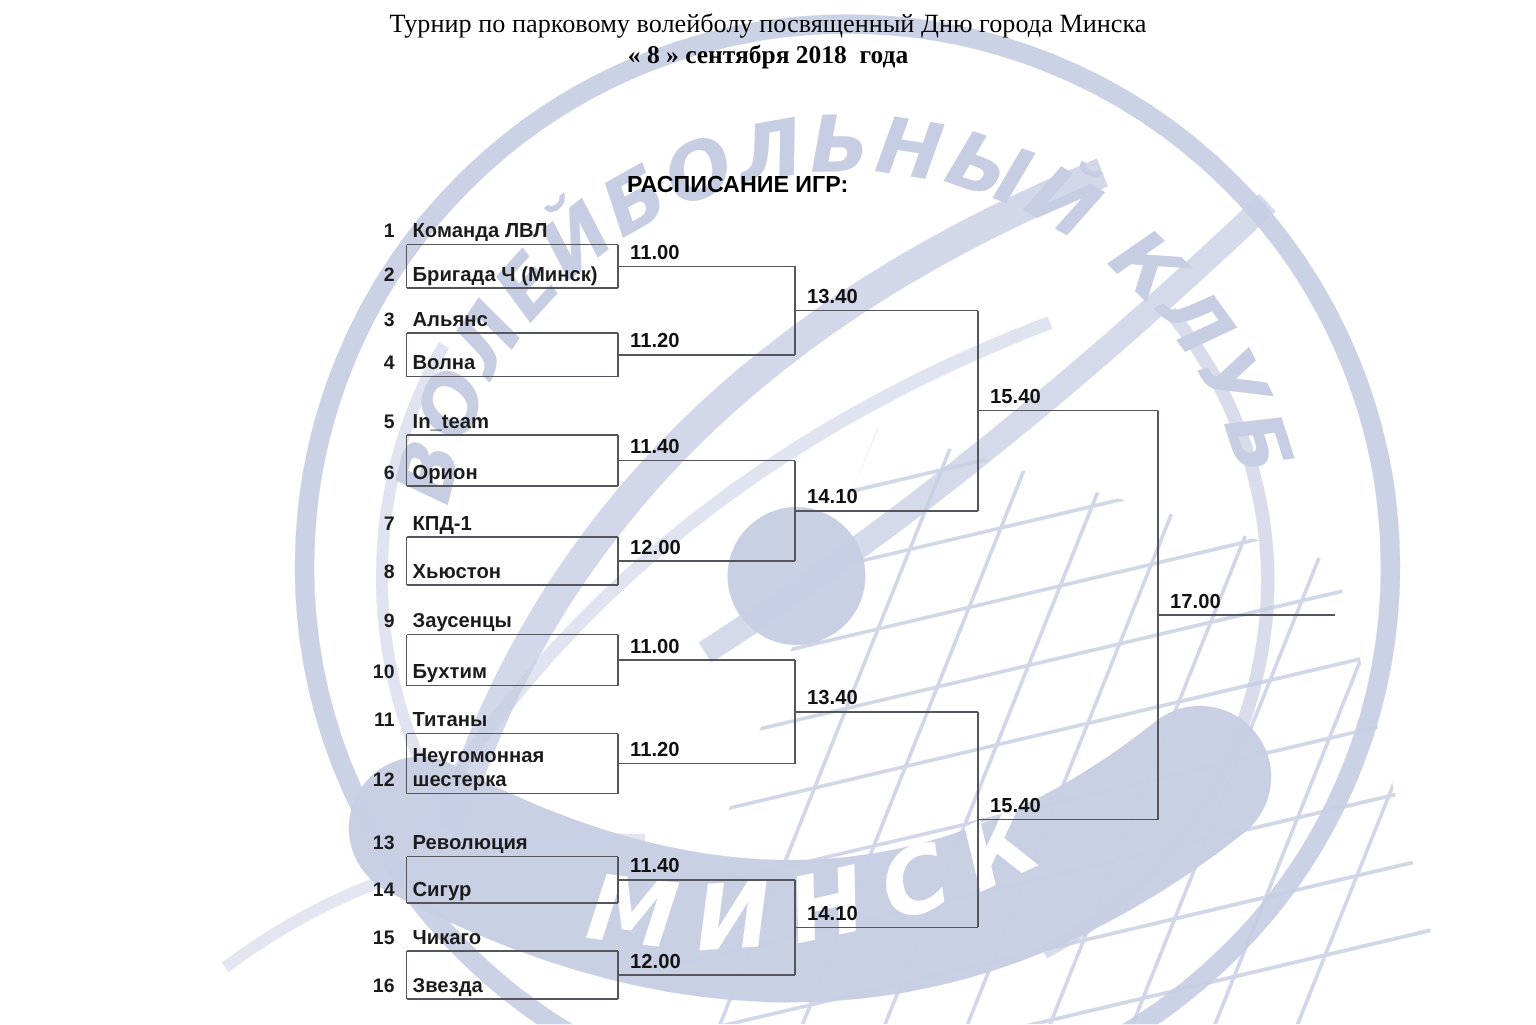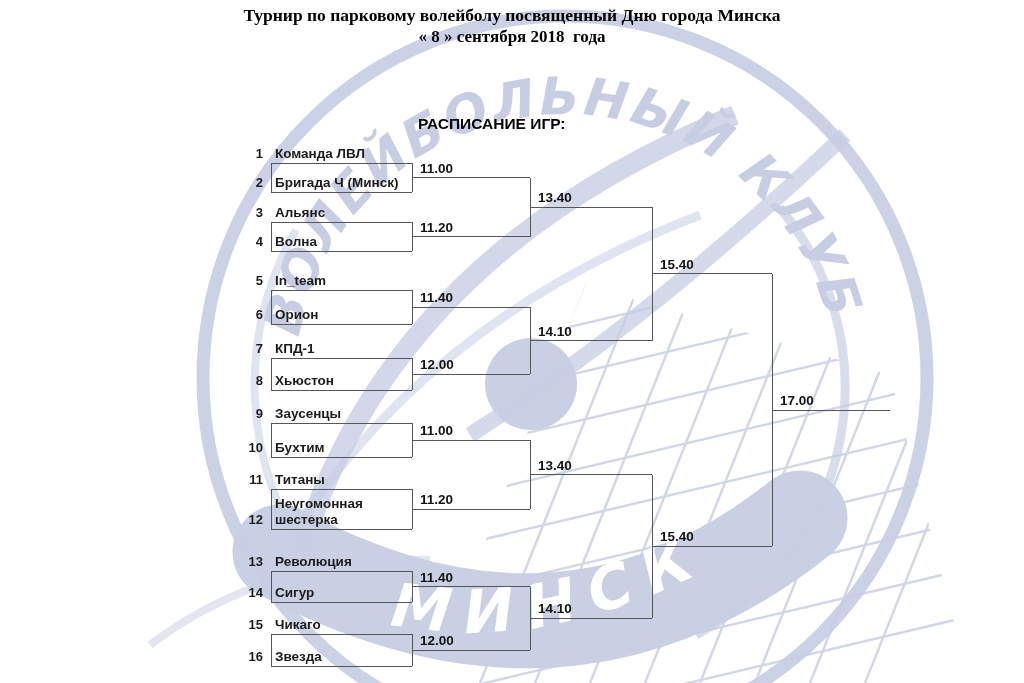--- a/index.html
+++ b/index.html
@@ -9,21 +9,21 @@
   #watermark{position:absolute;left:0;top:0;z-index:0;pointer-events:none;}
   
   #bracket-svg{position:absolute;left:0;top:0;z-index:2;}
   .bl{stroke:#55555c;stroke-width:1;shape-rendering:crispEdges;}
   .team-name{font:bold 13.5px "Liberation Sans",sans-serif;fill:#1b1b1b;}
   .team-seed{font:bold 13px "Liberation Sans",sans-serif;fill:#1b1b1b;}
   .match-time{font:bold 13.5px "Liberation Sans",sans-serif;fill:#111111;}
   
   #title-block{position:absolute;left:0;top:5px;width:1024px;text-align:center;z-index:3;
                font-family:"Liberation Serif",serif;color:#000;}
-  #title-line1{font-size:17.5px;font-weight:bold;line-height:21px;white-space:pre;}
+  #title-line1{font-size:17.5px;font-weight:normal;line-height:21px;white-space:pre;}
   #title-line2{font-size:17px;font-weight:bold;line-height:21px;white-space:pre;}
   #schedule-heading{position:absolute;left:418px;top:115px;z-index:3;
                     font-family:Liberation Sans, sans-serif;font-size:15.5px;font-weight:bold;
                     color:#000;white-space:pre;}
   .wm-arc-text{font:bold italic 52px "DejaVu Sans",sans-serif;letter-spacing:4px;}
   .wm-minsk-text{font:bold italic 60px "DejaVu Sans",sans-serif;letter-spacing:16px;}
 </style>
 </head>
 <body>
 

